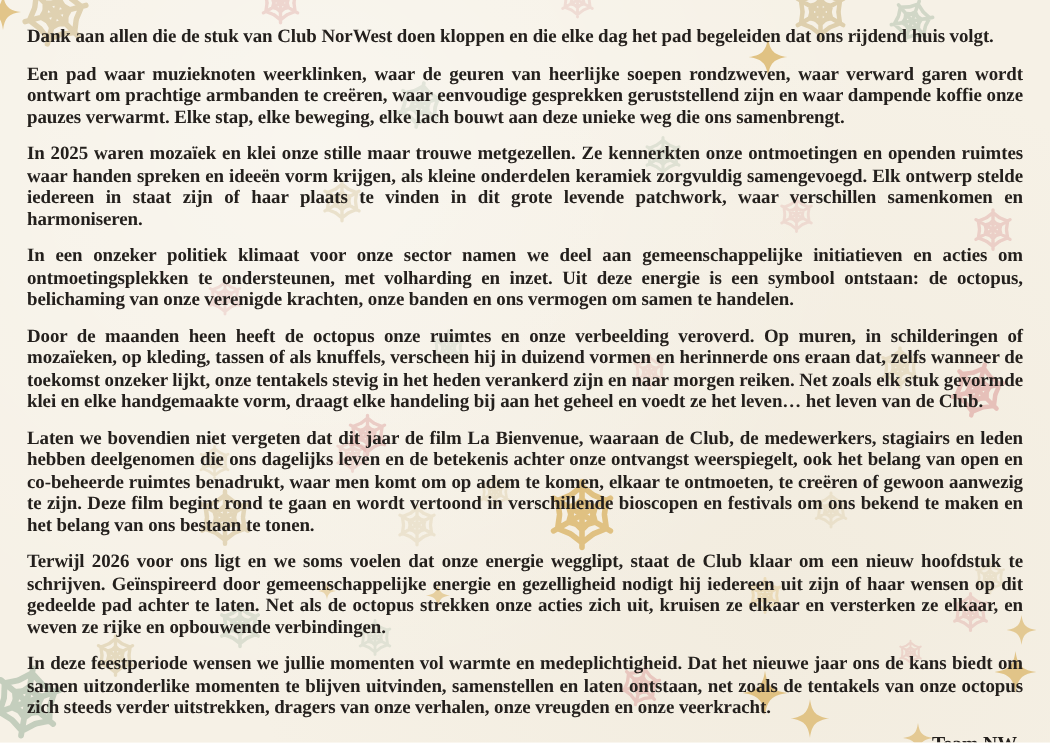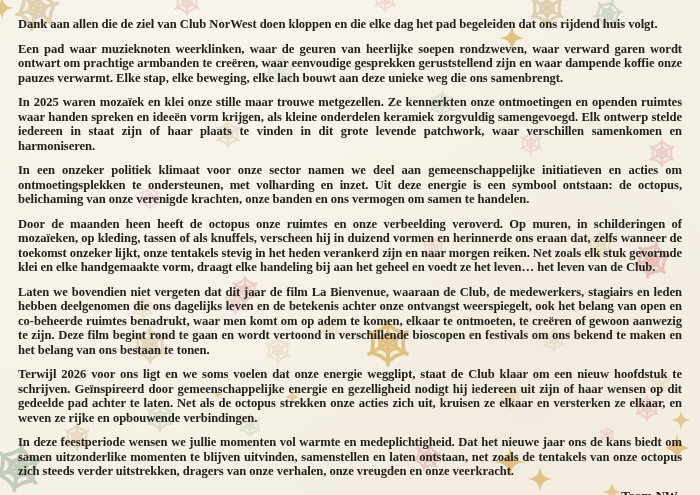--- a/index.html
+++ b/index.html
@@ -384,21 +384,21 @@
         </g>
       </svg>
       <svg viewBox="-16 -16 32 32" style="left: 602px; top: 482px; width: 20px; height: 20px; opacity: 0.7; transform: rotate(0deg);">
         <path d="M0 -16 C1.5 -5 5 -1.5 16 0 C5 1.5 1.5 5 0 16 C-1.5 5 -5 1.5 -16 0 C-5 -1.5 -1.5 -5 0 -16 Z" fill="#ddba72"></path>
       </svg>
       <svg viewBox="-16 -16 32 32" style="left: 212px; top: 388px; width: 12px; height: 12px; opacity: 0.5; transform: rotate(0deg);">
         <path d="M0 -16 C1.5 -5 5 -1.5 16 0 C5 1.5 1.5 5 0 16 C-1.5 5 -5 1.5 -16 0 C-5 -1.5 -1.5 -5 0 -16 Z" fill="#ddba72"></path>
       </svg>
     </div>
   <main class="letter">
-    <p>Dank aan allen die de ziel van Club NorWest doen kloppen en die elke dag het pad begeleiden dat ons rijdend huis volgt.</p>
+    <p>Dank aan allen die de stuk van Club NorWest doen kloppen en die elke dag het pad begeleiden dat ons rijdend huis volgt.</p>
     <p>Een pad waar muzieknoten weerklinken, waar de geuren van heerlijke soepen rondzweven, waar verward garen wordt ontwart om prachtige armbanden te creëren, waar eenvoudige gesprekken geruststellend zijn en waar dampende koffie onze pauzes verwarmt. Elke stap, elke beweging, elke lach bouwt aan deze unieke weg die ons samenbrengt.</p>
     <p>In 2025 waren mozaïek en klei onze stille maar trouwe metgezellen. Ze kennerkten onze ontmoetingen en openden ruimtes waar handen spreken en ideeën vorm krijgen, als kleine onderdelen keramiek zorgvuldig samengevoegd. Elk ontwerp stelde iedereen in staat zijn of haar plaats te vinden in dit grote levende patchwork, waar verschillen samenkomen en harmoniseren.</p>
     <p>In een onzeker politiek klimaat voor onze sector namen we deel aan gemeenschappelijke initiatieven en acties om ontmoetingsplekken te ondersteunen, met volharding en inzet. Uit deze energie is een symbool ontstaan: de octopus, belichaming van onze verenigde krachten, onze banden en ons vermogen om samen te handelen.</p>
     <p>Door de maanden heen heeft de octopus onze ruimtes en onze verbeelding veroverd. Op muren, in schilderingen of mozaïeken, op kleding, tassen of als knuffels, verscheen hij in duizend vormen en herinnerde ons eraan dat, zelfs wanneer de toekomst onzeker lijkt, onze tentakels stevig in het heden verankerd zijn en naar morgen reiken. Net zoals elk stuk gevormde klei en elke handgemaakte vorm, draagt elke handeling bij aan het geheel en voedt ze het leven… het leven van de Club.</p>
     <p>Laten we bovendien niet vergeten dat dit jaar de film La Bienvenue, waaraan de Club, de medewerkers, stagiairs en leden hebben deelgenomen die ons dagelijks leven en de betekenis achter onze ontvangst weerspiegelt, ook het belang van open en co-beheerde ruimtes benadrukt, waar men komt om op adem te komen, elkaar te ontmoeten, te creëren of gewoon aanwezig te zijn. Deze film begint rond te gaan en wordt vertoond in verschillende bioscopen en festivals om ons bekend te maken en het belang van ons bestaan te tonen.</p>
     <p>Terwijl 2026 voor ons ligt en we soms voelen dat onze energie wegglipt, staat de Club klaar om een nieuw hoofdstuk te schrijven. Geïnspireerd door gemeenschappelijke energie en gezelligheid nodigt hij iedereen uit zijn of haar wensen op dit gedeelde pad achter te laten. Net als de octopus strekken onze acties zich uit, kruisen ze elkaar en versterken ze elkaar, en weven ze rijke en opbouwende verbindingen.</p>
     <p>In deze feestperiode wensen we jullie momenten vol warmte en medeplichtigheid. Dat het nieuwe jaar ons de kans biedt om samen uitzonderlike momenten te blijven uitvinden, samenstellen en laten ontstaan, net zoals de tentakels van onze octopus zich steeds verder uitstrekken, dragers van onze verhalen, onze vreugden en onze veerkracht.</p>
     <p class="signature">Team NW</p>
   </main>
 </div>

